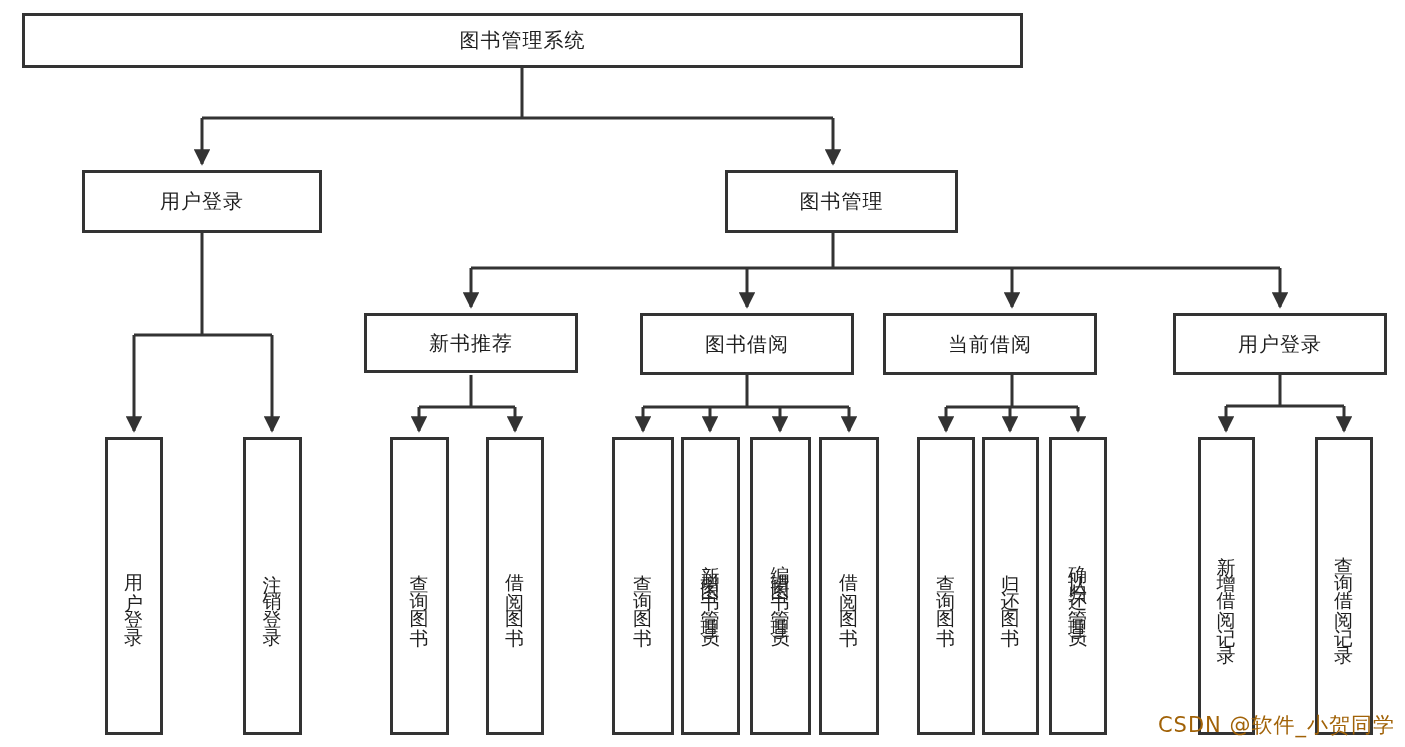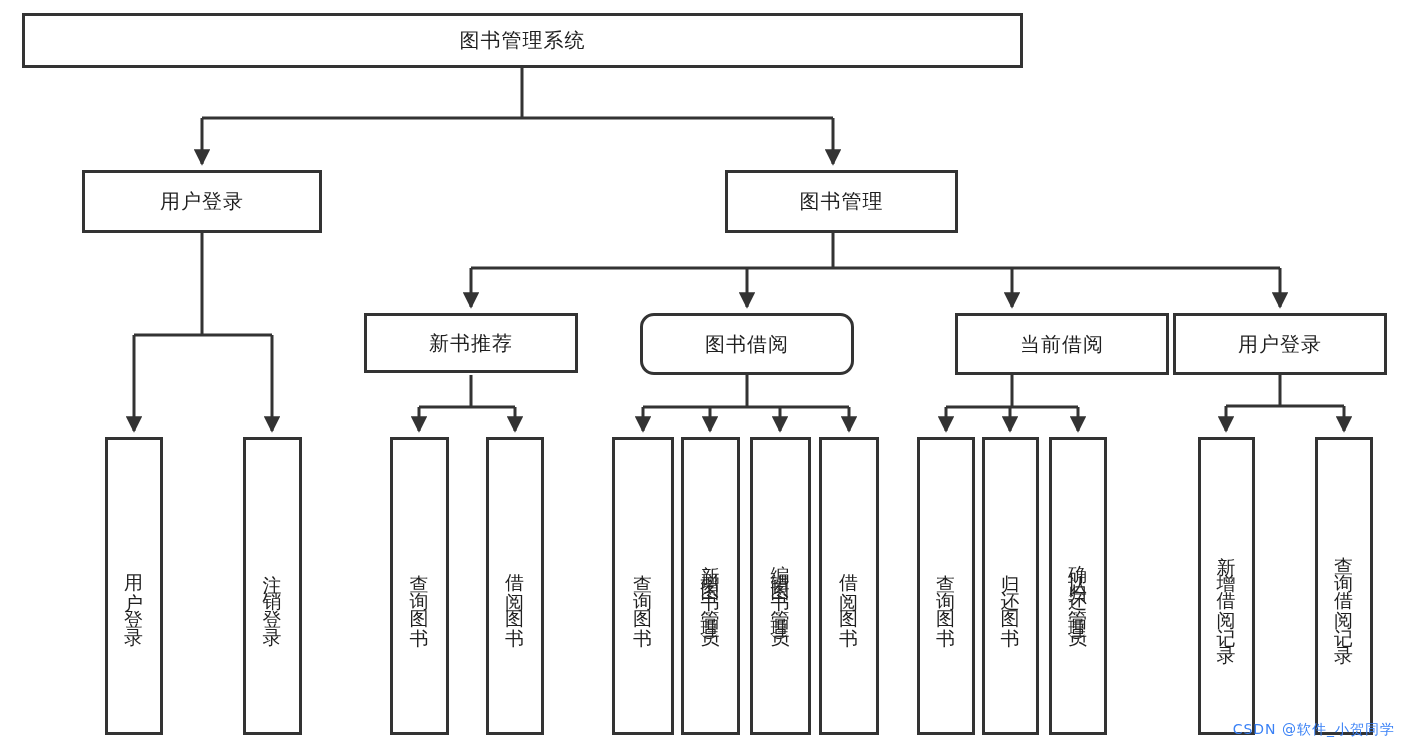--- a/index.html
+++ b/index.html
@@ -19,39 +19,39 @@
     writing-mode:vertical-rl;text-orientation:mixed;
     letter-spacing:var(--ls,18px);margin-top:var(--ls,18px);
     font-size:19px;line-height:1;white-space:nowrap;
   }
   .vnode.long{--ls:9px;}
   
   .nd-root{left:22px;top:13px;width:1001px;height:55px;}
   .nd-user-login{left:82px;top:170px;width:240px;height:63px;}
   .nd-book-mgmt{left:717px;top:170px;width:233px;height:63px;margin-left:8px;}
   .nd-new-book{left:364px;top:313px;width:214px;height:60px;}
-  .nd-book-borrow{left:640px;top:313px;width:214px;height:62px;border-radius:14px;}
-  .nd-cur-borrow{left:955px;top:313px;width:214px;height:62px;}
+  .nd-book-borrow{left:640px;top:313px;width:214px;height:62px;}
+  .nd-cur-borrow{left:883px;top:313px;width:214px;height:62px;}
   .nd-borrow-rec{left:1173px;top:313px;width:214px;height:62px;}
   .nd-ul-login{left:105px;top:437px;width:58px;height:298px;}
   .nd-ul-logout{left:243px;top:437px;width:59px;height:298px;}
   .nd-nbr-query{left:390px;top:437px;width:59px;height:298px;}
   .nd-nbr-borrow{left:486px;top:437px;width:58px;height:298px;}
   .nd-bb-query{left:612px;top:437px;width:62px;height:298px;}
   .nd-bb-add{left:681px;top:437px;width:59px;height:298px;}
   .nd-bb-edit{left:750px;top:437px;width:61px;height:298px;}
   .nd-bb-borrow{left:819px;top:437px;width:60px;height:298px;}
   .nd-cb-query{left:917px;top:437px;width:58px;height:298px;}
   .nd-cb-return{left:982px;top:437px;width:57px;height:298px;}
   .nd-cb-confirm{left:1049px;top:437px;width:58px;height:298px;}
   .nd-br-add{left:1198px;top:437px;width:57px;height:298px;}
   .nd-br-query{left:1315px;top:437px;width:58px;height:298px;}
   .watermark{
-    position:absolute;right:10px;bottom:8px;font-size:14px;
-    color:#3b82f6;letter-spacing:1px;z-index:5;
+    position:absolute;right:10px;bottom:8px;font-size:21px;
+    color:#a16207;letter-spacing:1px;z-index:5;
   }
 </style>
 </head>
 <body>
 
 <div class="canvas">
 
   <svg class="wires" viewBox="0 0 1405 747" xmlns="http://www.w3.org/2000/svg">
     <defs>
       <marker id="arrow" viewBox="0 0 10 10" refX="9" refY="5" markerWidth="5.5" markerHeight="5.5" orient="auto-start-reverse">

